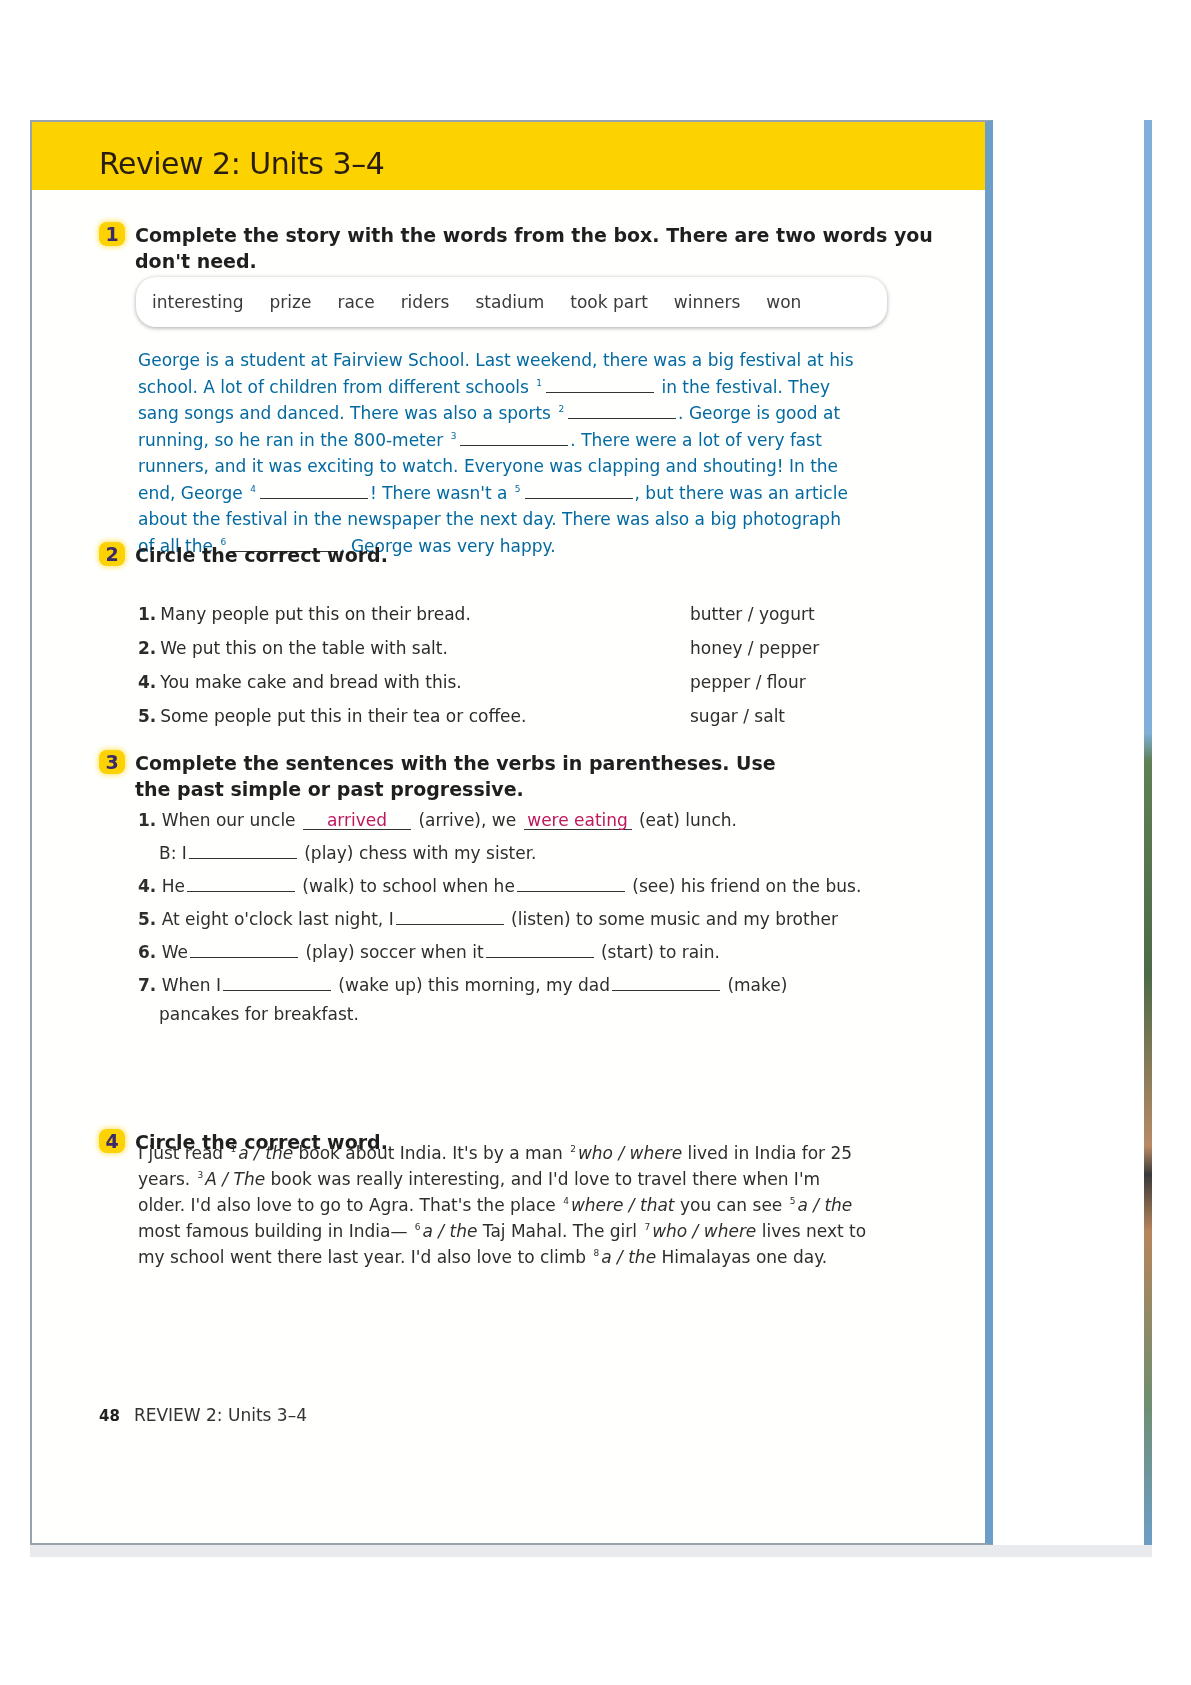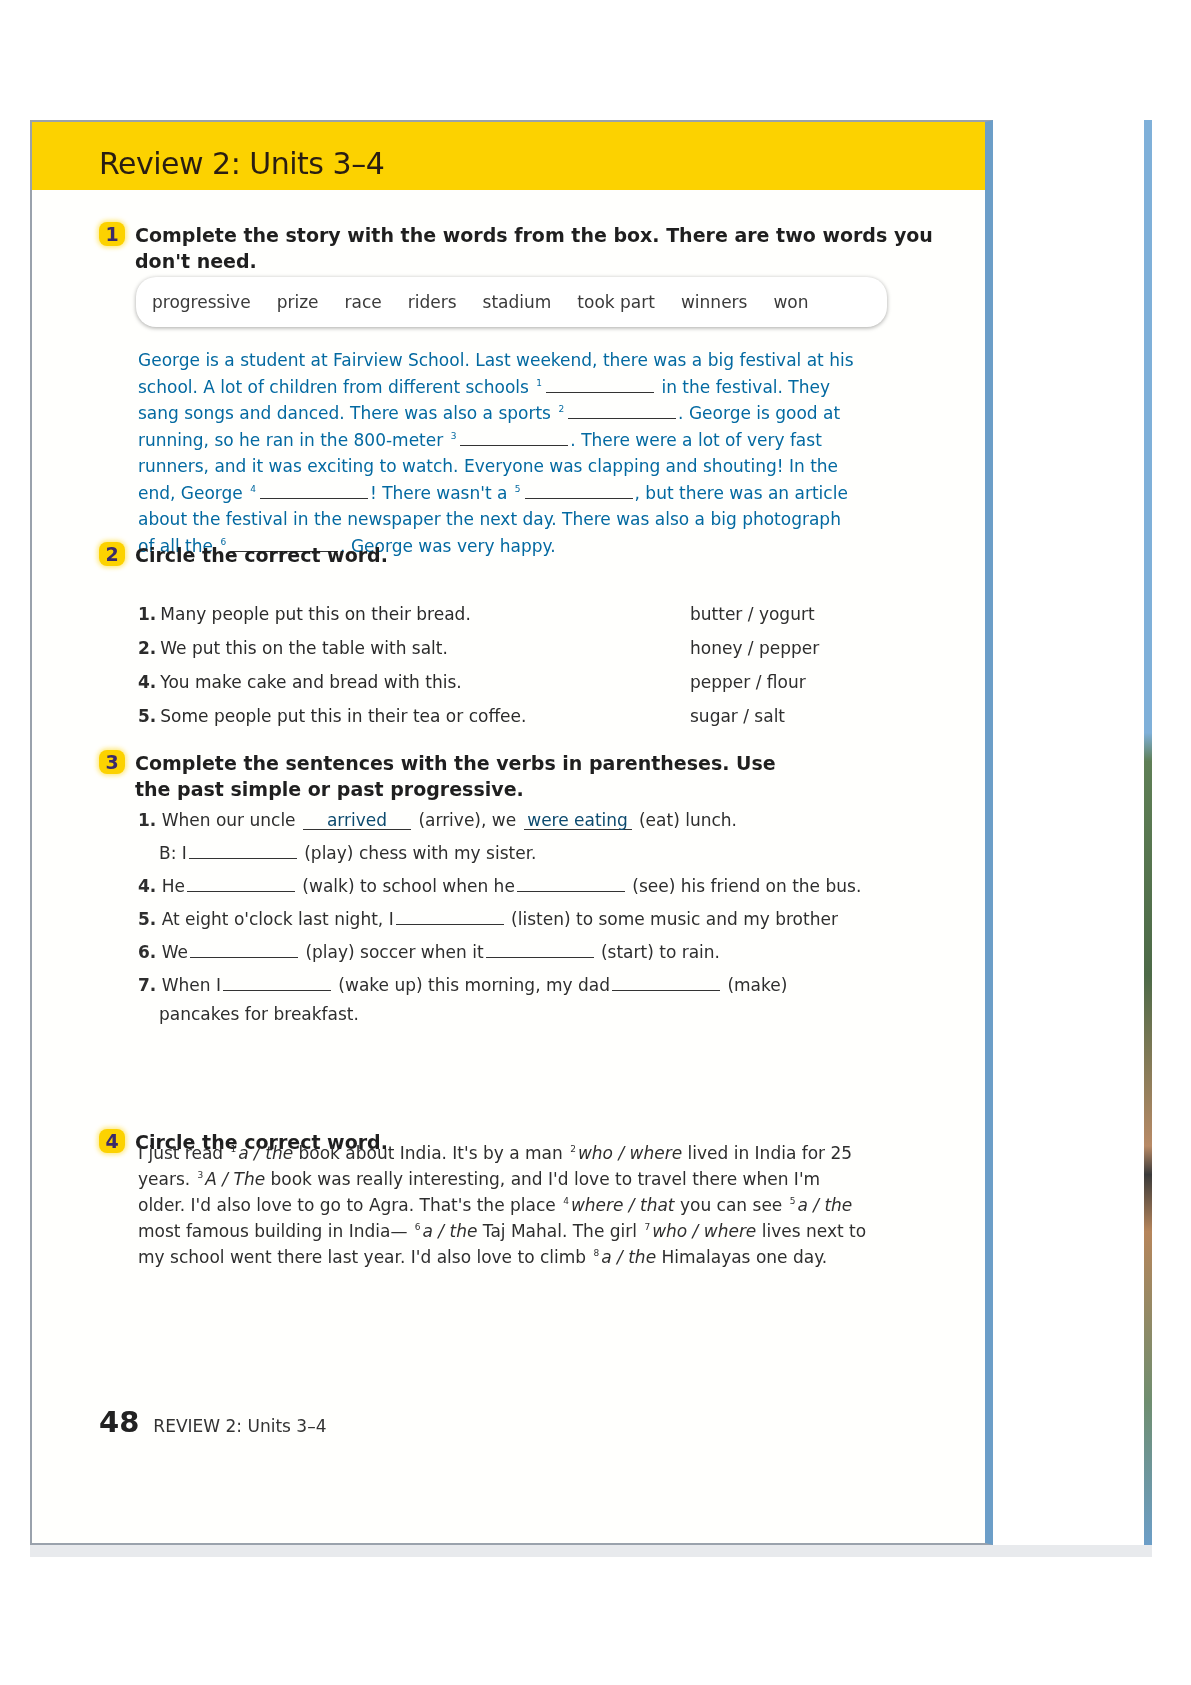--- a/index.html
+++ b/index.html
@@ -24,45 +24,45 @@
   .s2-list { position: absolute; left: 106px; top: 620px; width: 720px; }
   .s2-row { display: flex; height: 34px; font-size: 17px; align-items: center; }
   .s2-num { font-weight: bold; margin-right: 4px; }
   .s2-q { width: 552px; }
   .s2-opts { color: #2e2e2e; }
 
   .s3-list { position: absolute; left: 106px; top: 858px; width: 780px; font-size: 17px; color: #2e2e2e; }
   .s3-row { height: 33px; line-height: 33px; white-space: nowrap; }
   .s3-row.cont { height: 26px; line-height: 24px; padding-left: 21px; }
   .s3-num { font-weight: bold; }
-  .ans { display: inline-block; min-width: 108px; border-bottom: 1.5px solid #333; color: #0c4a6e; text-align: center; line-height: 18px; margin: 0 2px; }
+  .ans { display: inline-block; min-width: 108px; border-bottom: 1.5px solid #333; color: #be185d; text-align: center; line-height: 18px; margin: 0 2px; }
   .b3 { display: inline-block; width: 108px; border-bottom: 1.5px solid #333; height: 14px; margin: 0 2px; }
 
   .s4-text { position: absolute; left: 106px; top: 1226px; width: 730px; font-size: 17px; line-height: 26px; color: #2e2e2e; }
   .s4-text i { font-style: italic; }
 
   .footer { position: absolute; left: 67px; top: 1283px; display: flex; align-items: baseline; }
-  .footer .pnum { font-weight: bold; font-size: 29px; color: #222; margin-right: 14px; }
+  .footer .pnum { font-weight: bold; font-size: 15px; color: #222; margin-right: 14px; }
   .footer .ftitle { font-size: 17px; color: #333; }
 </style>
 </head>
 <body>
 
 <div class="page">
   <div class="header-band">
     <div class="header-title">Review 2: Units 3–4</div>
   </div>
 
   <div class="sec-head" style="top:100px;">
     <div class="badge">1</div>
     <div class="sec-title">Complete the story with the words from the box. There are two words you don't need.</div>
   </div>
 
   <div class="wordbox">
-    <span>progressive</span>
+    <span>interesting</span>
     <span>prize</span>
     <span>race</span>
     <span>riders</span>
     <span>stadium</span>
     <span>took part</span>
     <span>winners</span>
     <span>won</span>
   </div>
 
   <div class="story">

